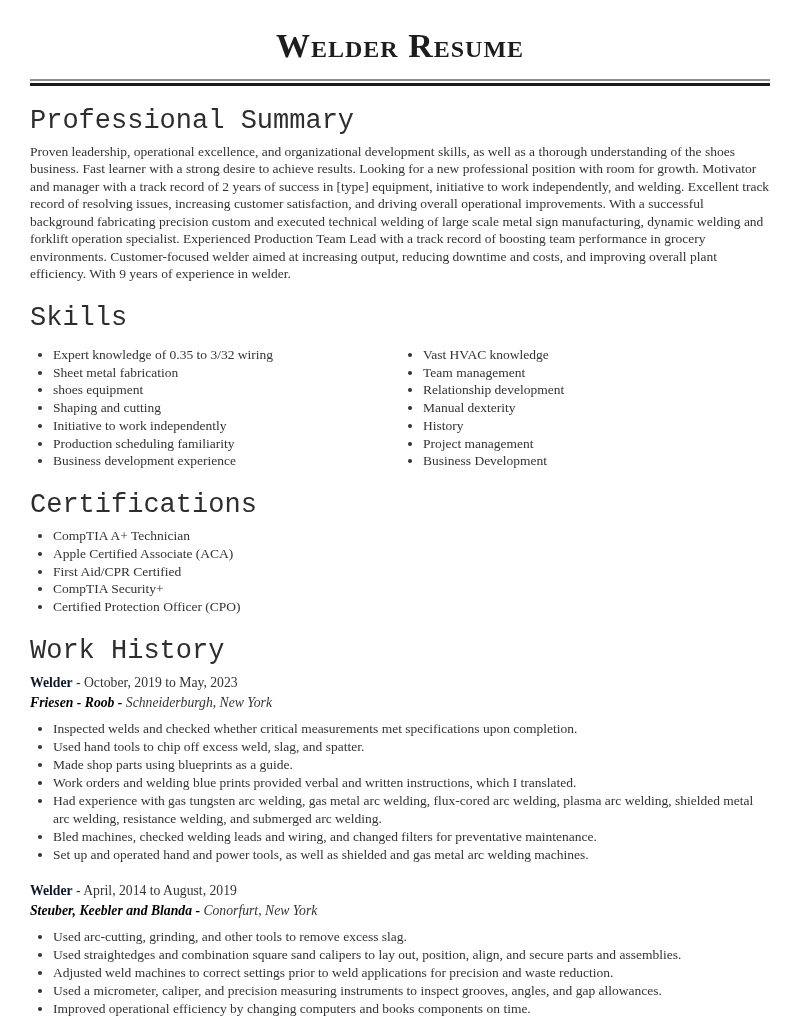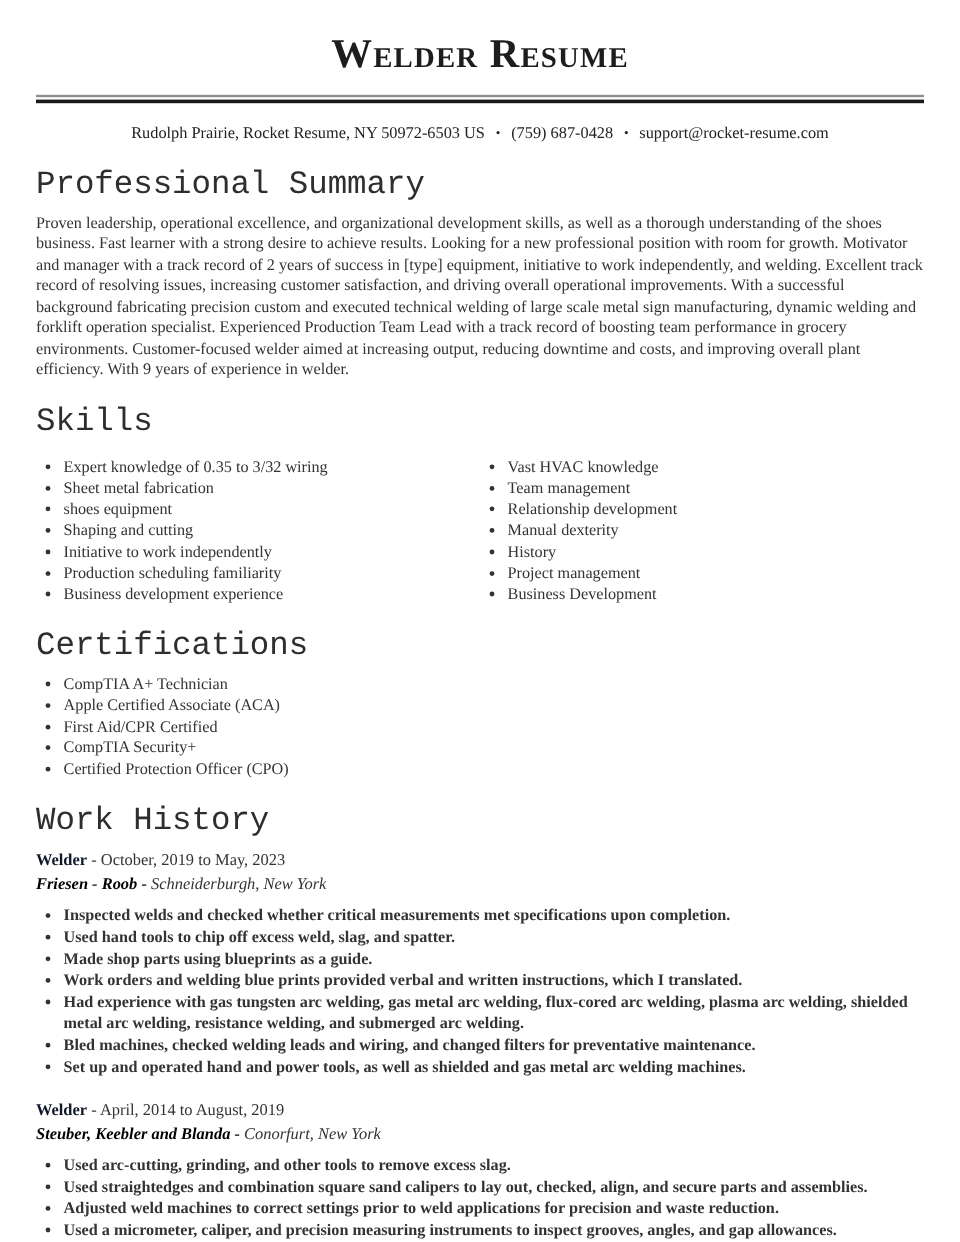--- a/index.html
+++ b/index.html
@@ -96,33 +96,31 @@
     font-style: italic;
     color: #000000;
   }
   .company-line .job-location {
     font-style: italic;
     font-family: Liberation Serif, serif;
   }
   .job ul.bullet-list {
     margin-top: 7px;
     line-height: 18px;
-    font-weight: bold;
   }
 </style>
 </head>
 <body>
 
 <div class="page">
 
   <h1 class="resume-title">Welder Resume</h1>
 
   <div class="double-rule"></div>
 
-  <div class="contact-line"><span>Rudolph Prairie, Rocket Resume, NY 50972-6503 US</span><span class="sep">•</span><span>(759) 687-0428</span><span class="sep">•</span><span>support@rocket-resume.com</span></div>
 
   <h2 class="section-heading">Professional Summary</h2>
   <p class="summary-text">Proven leadership, operational excellence, and organizational development skills, as well as a thorough understanding of the shoes business. Fast learner with a strong desire to achieve results. Looking for a new professional position with room for growth. Motivator and manager with a track record of 2 years of success in [type] equipment, initiative to work independently, and welding. Excellent track record of resolving issues, increasing customer satisfaction, and driving overall operational improvements. With a successful background fabricating precision custom and executed technical welding of large scale metal sign manufacturing, dynamic welding and forklift operation specialist. Experienced Production Team Lead with a track record of boosting team performance in grocery environments. Customer-focused welder aimed at increasing output, reducing downtime and costs, and improving overall plant efficiency. With 9 years of experience in welder.</p>
 
   <h2 class="section-heading">Skills</h2>
   <div class="two-col">
     <ul class="bullet-list">
         <li>Expert knowledge of 0.35 to 3/32 wiring</li>
         <li>Sheet metal fabrication</li>
         <li>shoes equipment</li>
@@ -165,20 +163,20 @@
         <li>Bled machines, checked welding leads and wiring, and changed filters for preventative maintenance.</li>
         <li>Set up and operated hand and power tools, as well as shielded and gas metal arc welding machines.</li>
       </ul>
   </div>
 
   <div class="job">
     <div class="job-line title-line"><span class="job-title">Welder</span> <span class="job-sep-plain">-</span> <span class="job-dates">April, 2014 to August, 2019</span></div>
     <div class="job-line company-line"><span class="job-company">Steuber, Keebler and Blanda</span> <span class="job-sep">-</span> <span class="job-location">Conorfurt, New York</span></div>
     <ul class="bullet-list">
         <li>Used arc-cutting, grinding, and other tools to remove excess slag.</li>
-        <li>Used straightedges and combination square sand calipers to lay out, checked, align, and secure parts and assemblies.</li>
+        <li>Used straightedges and combination square sand calipers to lay out, position, align, and secure parts and assemblies.</li>
         <li>Adjusted weld machines to correct settings prior to weld applications for precision and waste reduction.</li>
         <li>Used a micrometer, caliper, and precision measuring instruments to inspect grooves, angles, and gap allowances.</li>
         <li>Improved operational efficiency by changing computers and books components on time.</li>
       </ul>
   </div>
 
 </div>
 
 </body></html>

